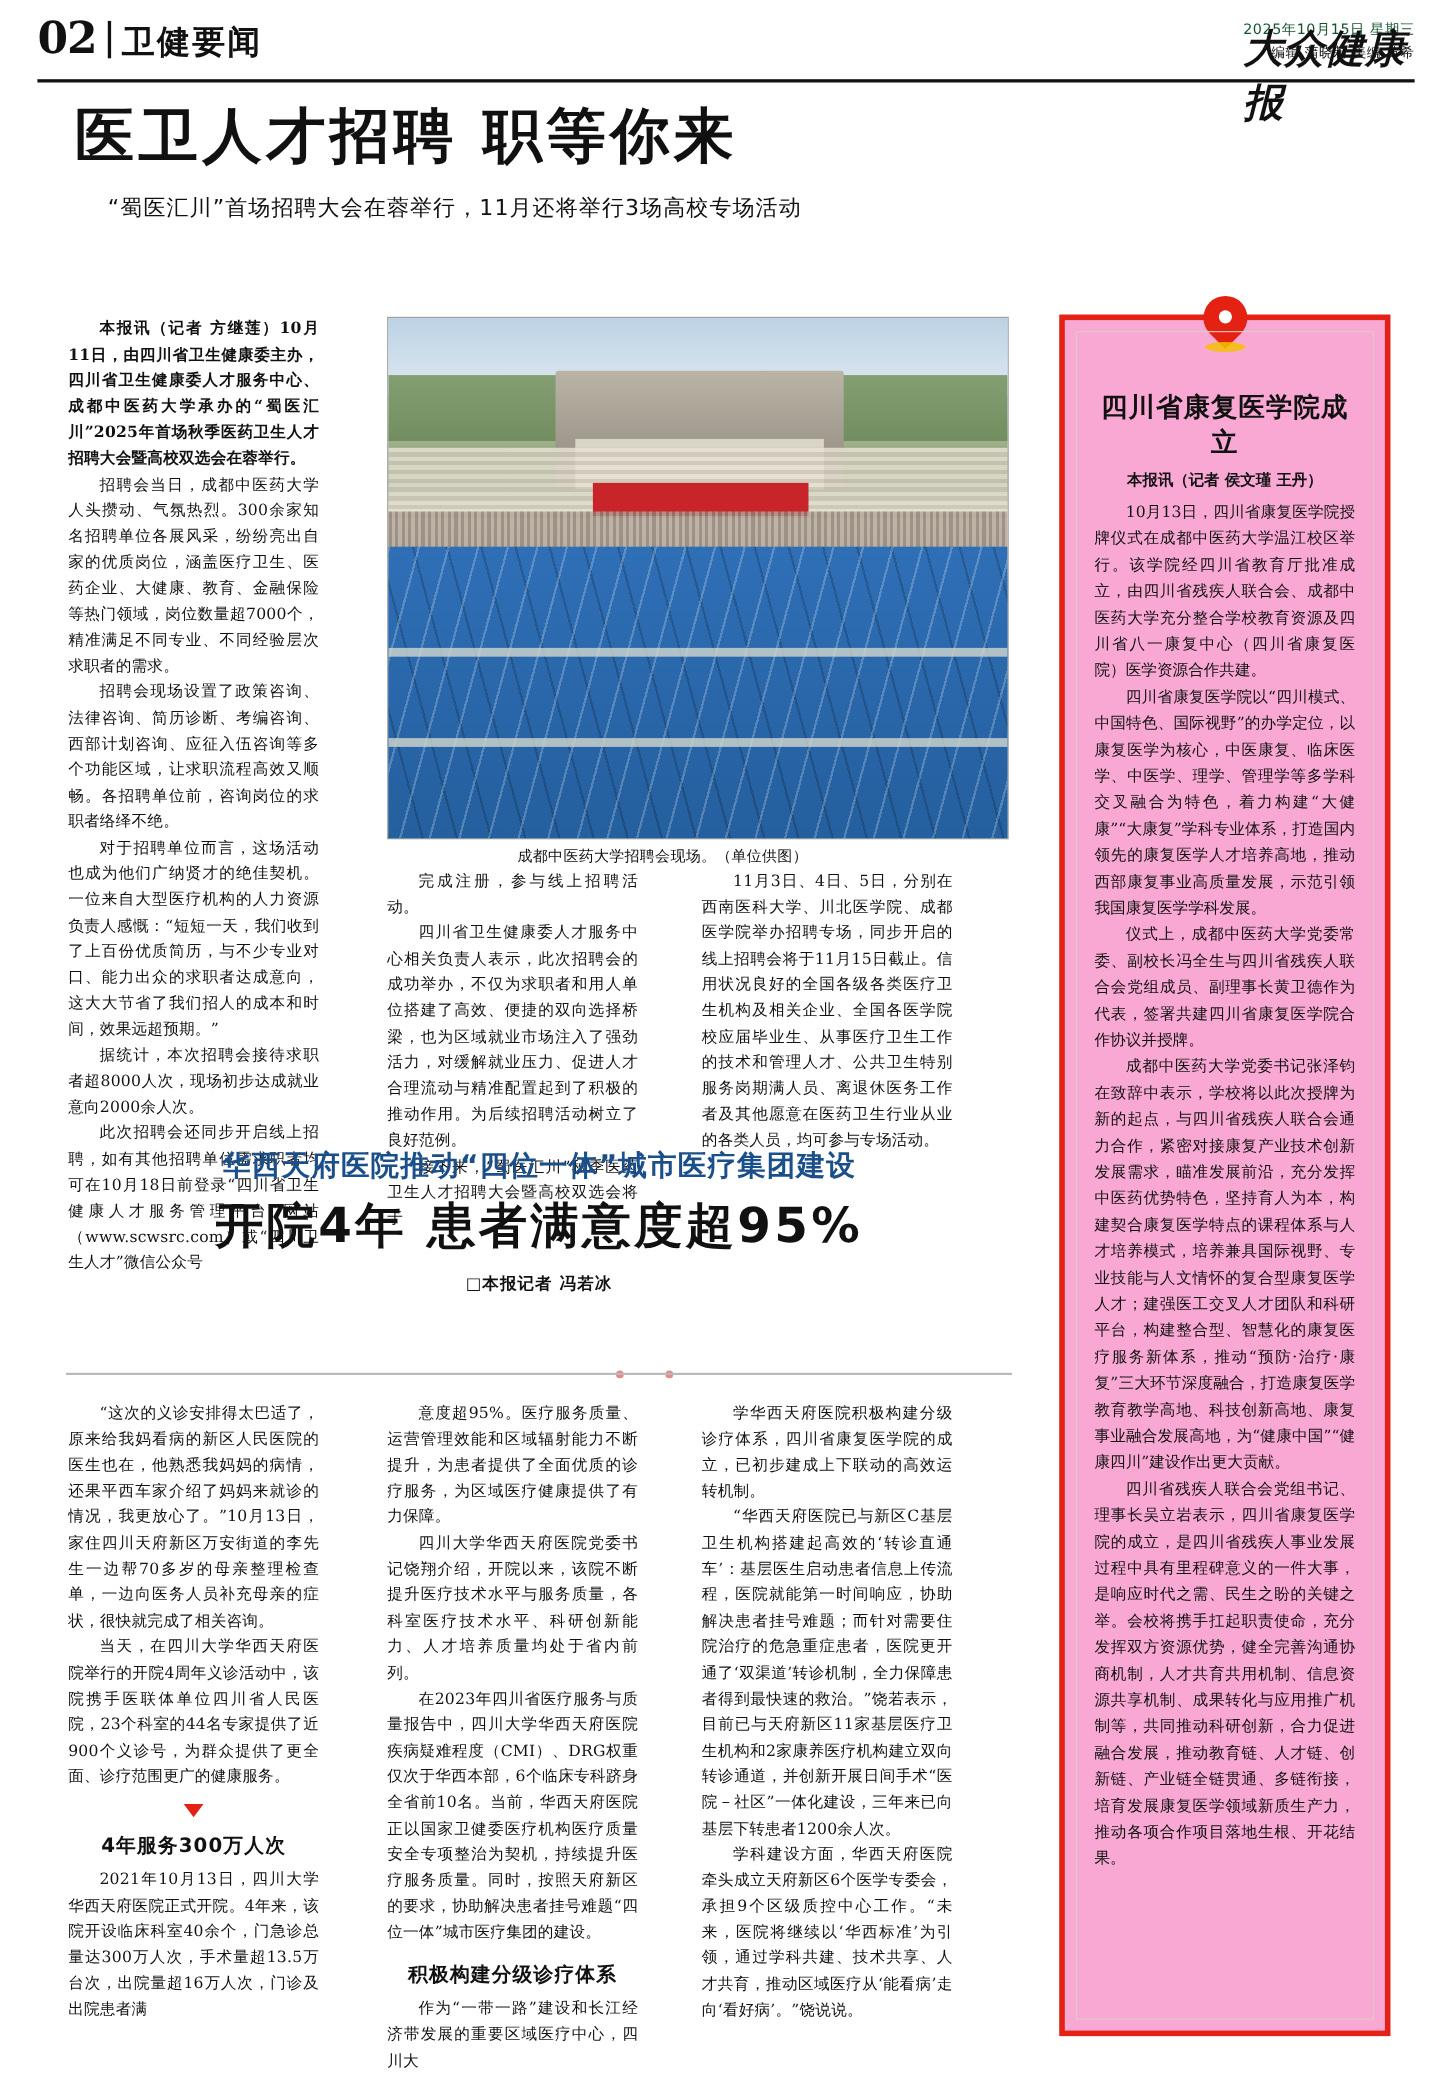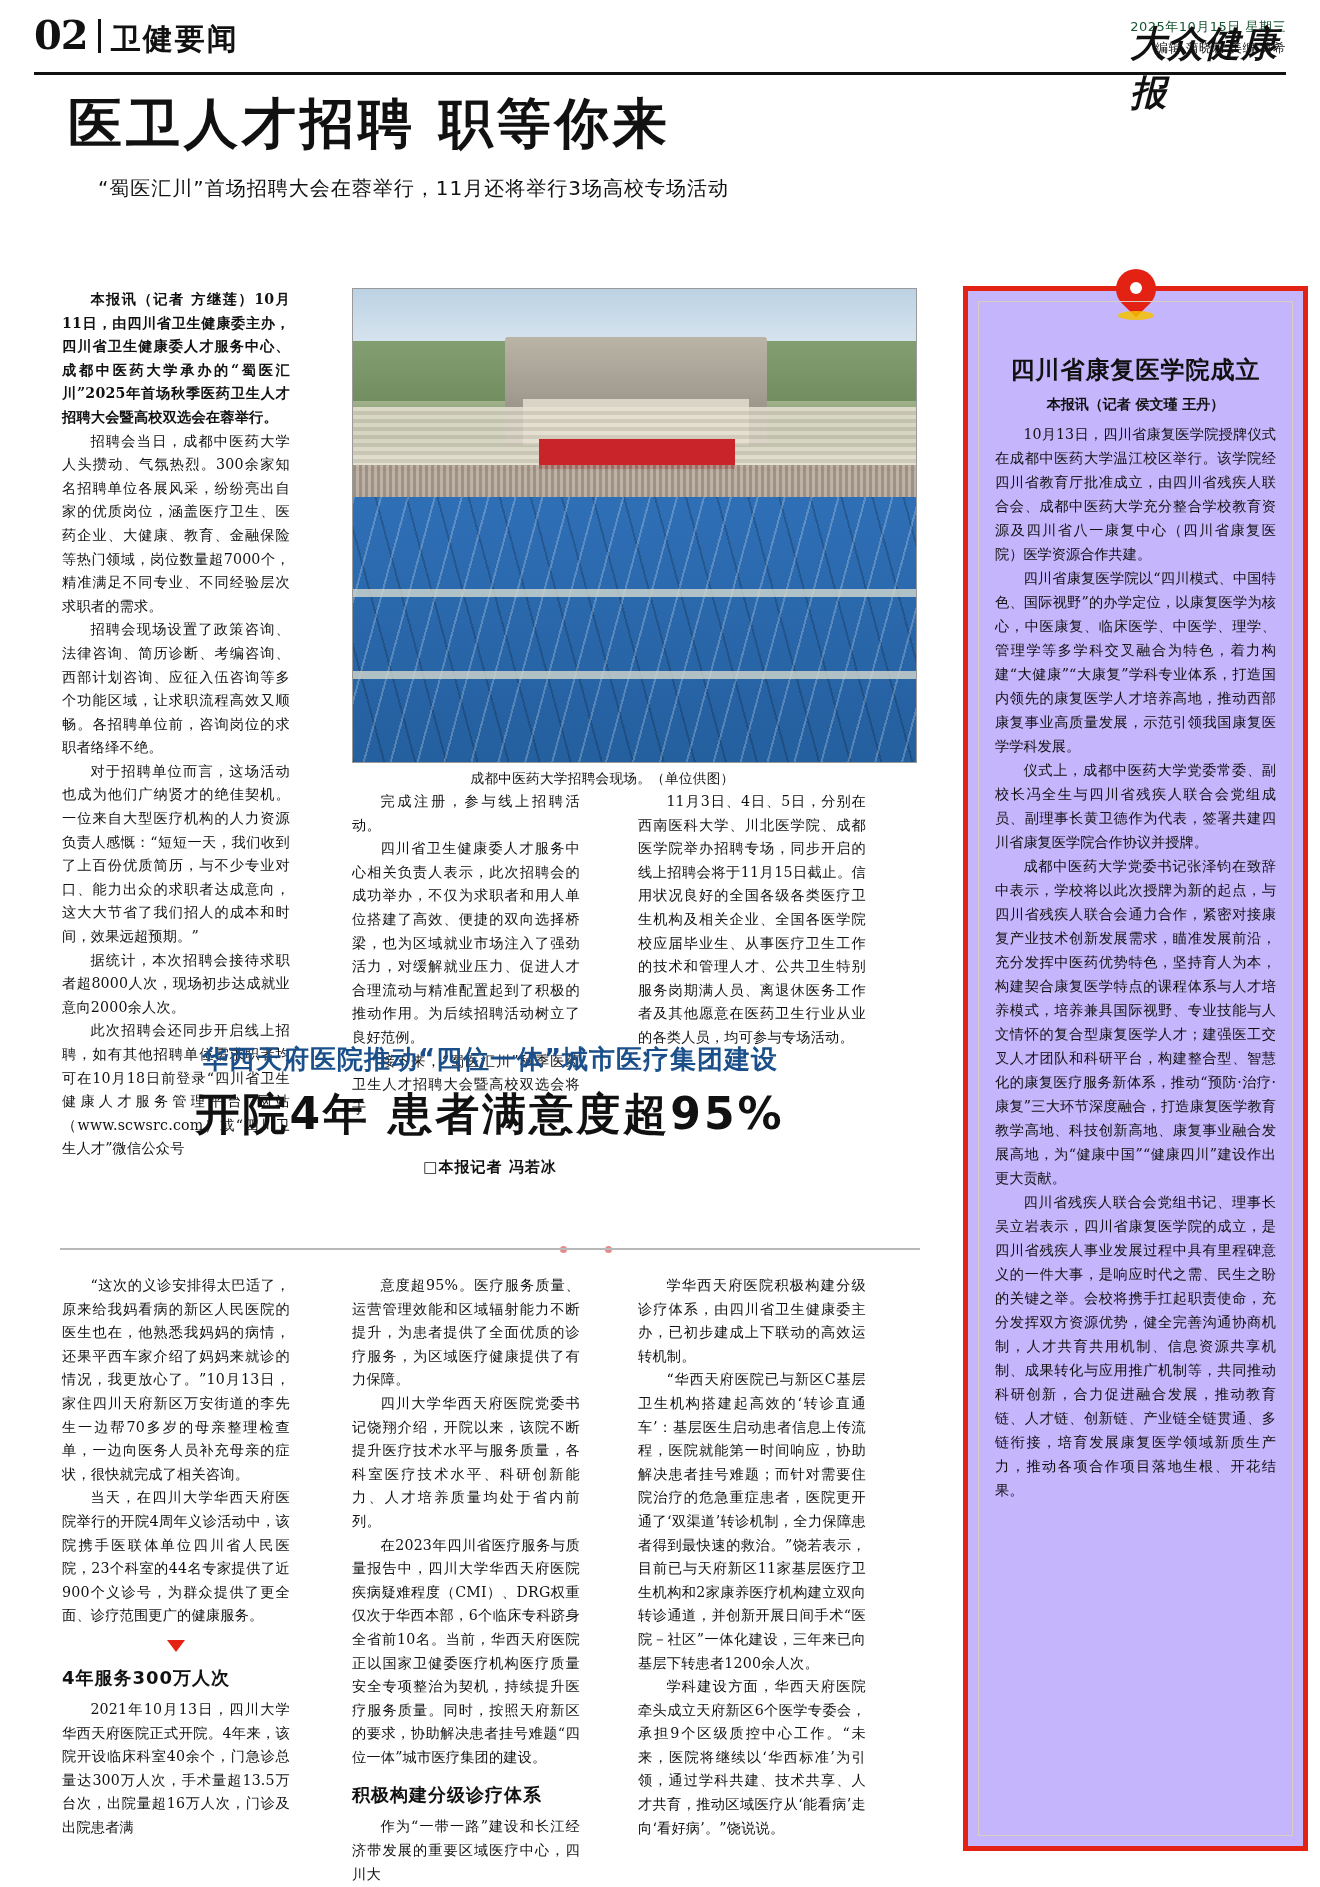--- a/index.html
+++ b/index.html
@@ -94,22 +94,22 @@
       linear-gradient(#2f6fb6,#245f9e);
   }
   .photo .lane{position:absolute;width:100%;height:8px;background:rgba(210,215,205,.8);}
   .photo-cap{
     margin-top:7px;text-align:center;font-size:13.6px;letter-spacing:.3px;
     font-family:"DejaVu Serif",serif;
   }
 
   
   .redbox{
-    position:absolute;left:963px;top:286px;width:345px;height:1565px;
-    border:5px solid #e32213;box-sizing:border-box;background:#c4b5fd;
+    position:absolute;left:963px;top:286px;width:301px;height:1565px;
+    border:5px solid #e32213;box-sizing:border-box;background:#f9a8d4;
   }
   .redbox-inner{position:absolute;left:10px;top:10px;right:10px;bottom:10px;border:1px solid #d8cfc2;box-sizing:border-box;padding:52px 16px 12px 16px;}
   .pin{
     position:absolute;left:50%;top:-22px;transform:translateX(-50%);
     width:40px;height:52px;
   }
   .pin .drop{
     width:40px;height:40px;border-radius:50% 50% 50% 0;background:#e32213;transform:rotate(-45deg);
     position:absolute;left:0;top:0;
   }
@@ -142,21 +142,21 @@
   .art2-rule{position:absolute;left:60px;top:1248px;width:860px;height:2px;background:#b9b9b9;}
   .art2-orn{position:absolute;left:560px;top:1238px;width:150px;height:14px;}
   .art2-orn span{display:inline-block;width:7px;height:7px;background:#e36a6a;border-radius:50%;margin-right:38px;opacity:.8;}
 
   
   .d1{position:absolute;left:62px;top:1274px;width:228px;}
   .d2{position:absolute;left:352px;top:1274px;width:228px;}
   .d3{position:absolute;left:638px;top:1274px;width:228px;}
 
   .subhead-bar{
-    text-align:left;margin:14px 0 8px 0;
+    text-align:center;margin:14px 0 8px 0;
     font-family:"DejaVu Sans","Liberation Sans",sans-serif;
     font-size:18px;font-weight:bold;letter-spacing:1px;
   }
   .red-tri{
     display:block;margin:12px auto 2px auto;width:0;height:0;
     border-left:9px solid transparent;border-right:9px solid transparent;border-top:12px solid #e32213;
   }
 </style>
 </head>
 <body>
@@ -236,21 +236,21 @@
 
   <div class="col d2">
     <p>意度超95%。医疗服务质量、运营管理效能和区域辐射能力不断提升，为患者提供了全面优质的诊疗服务，为区域医疗健康提供了有力保障。</p>
     <p>四川大学华西天府医院党委书记饶翔介绍，开院以来，该院不断提升医疗技术水平与服务质量，各科室医疗技术水平、科研创新能力、人才培养质量均处于省内前列。</p>
     <p>在2023年四川省医疗服务与质量报告中，四川大学华西天府医院疾病疑难程度（CMI）、DRG权重仅次于华西本部，6个临床专科跻身全省前10名。当前，华西天府医院正以国家卫健委医疗机构医疗质量安全专项整治为契机，持续提升医疗服务质量。同时，按照天府新区的要求，协助解决患者挂号难题“四位一体”城市医疗集团的建设。</p>
     <div class="subhead-bar">积极构建分级诊疗体系</div>
     <p>作为“一带一路”建设和长江经济带发展的重要区域医疗中心，四川大</p>
   </div>
 
   <div class="col d3">
-    <p>学华西天府医院积极构建分级诊疗体系，由四川省卫生健康委主办，已初步建成上下联动的高效运转机制。</p>
+    <p>学华西天府医院积极构建分级诊疗体系，四川省康复医学院的成立，已初步建成上下联动的高效运转机制。</p>
     <p>“华西天府医院已与新区C基层卫生机构搭建起高效的‘转诊直通车’：基层医生启动患者信息上传流程，医院就能第一时间响应，协助解决患者挂号难题；而针对需要住院治疗的危急重症患者，医院更开通了‘双渠道’转诊机制，全力保障患者得到最快速的救治。”饶若表示，目前已与天府新区11家基层医疗卫生机构和2家康养医疗机构建立双向转诊通道，并创新开展日间手术“医院－社区”一体化建设，三年来已向基层下转患者1200余人次。</p>
     <p>学科建设方面，华西天府医院牵头成立天府新区6个医学专委会，承担9个区级质控中心工作。“未来，医院将继续以‘华西标准’为引领，通过学科共建、技术共享、人才共育，推动区域医疗从‘能看病’走向‘看好病’。”饶说说。</p>
   </div>
 
   <div class="redbox">
     <div class="pin">
       <div class="drop"></div>
         <div class="dot"></div>
         <div class="shadow"></div>
     </div>

